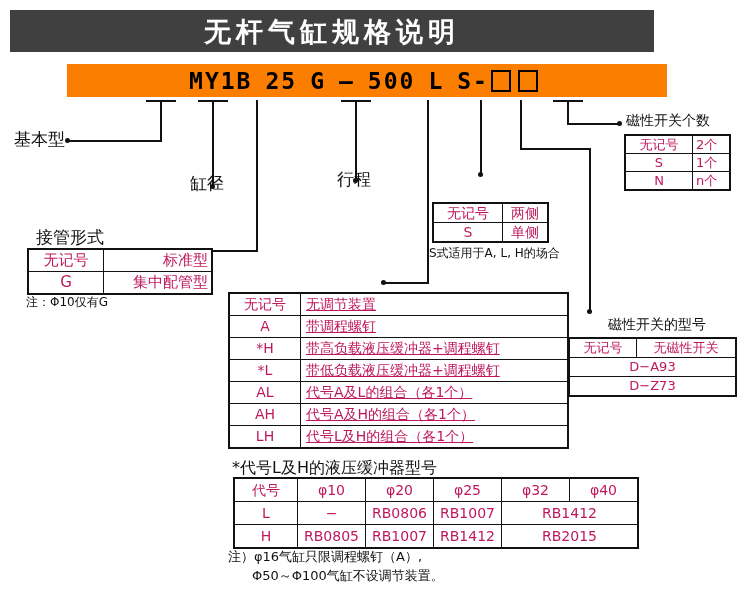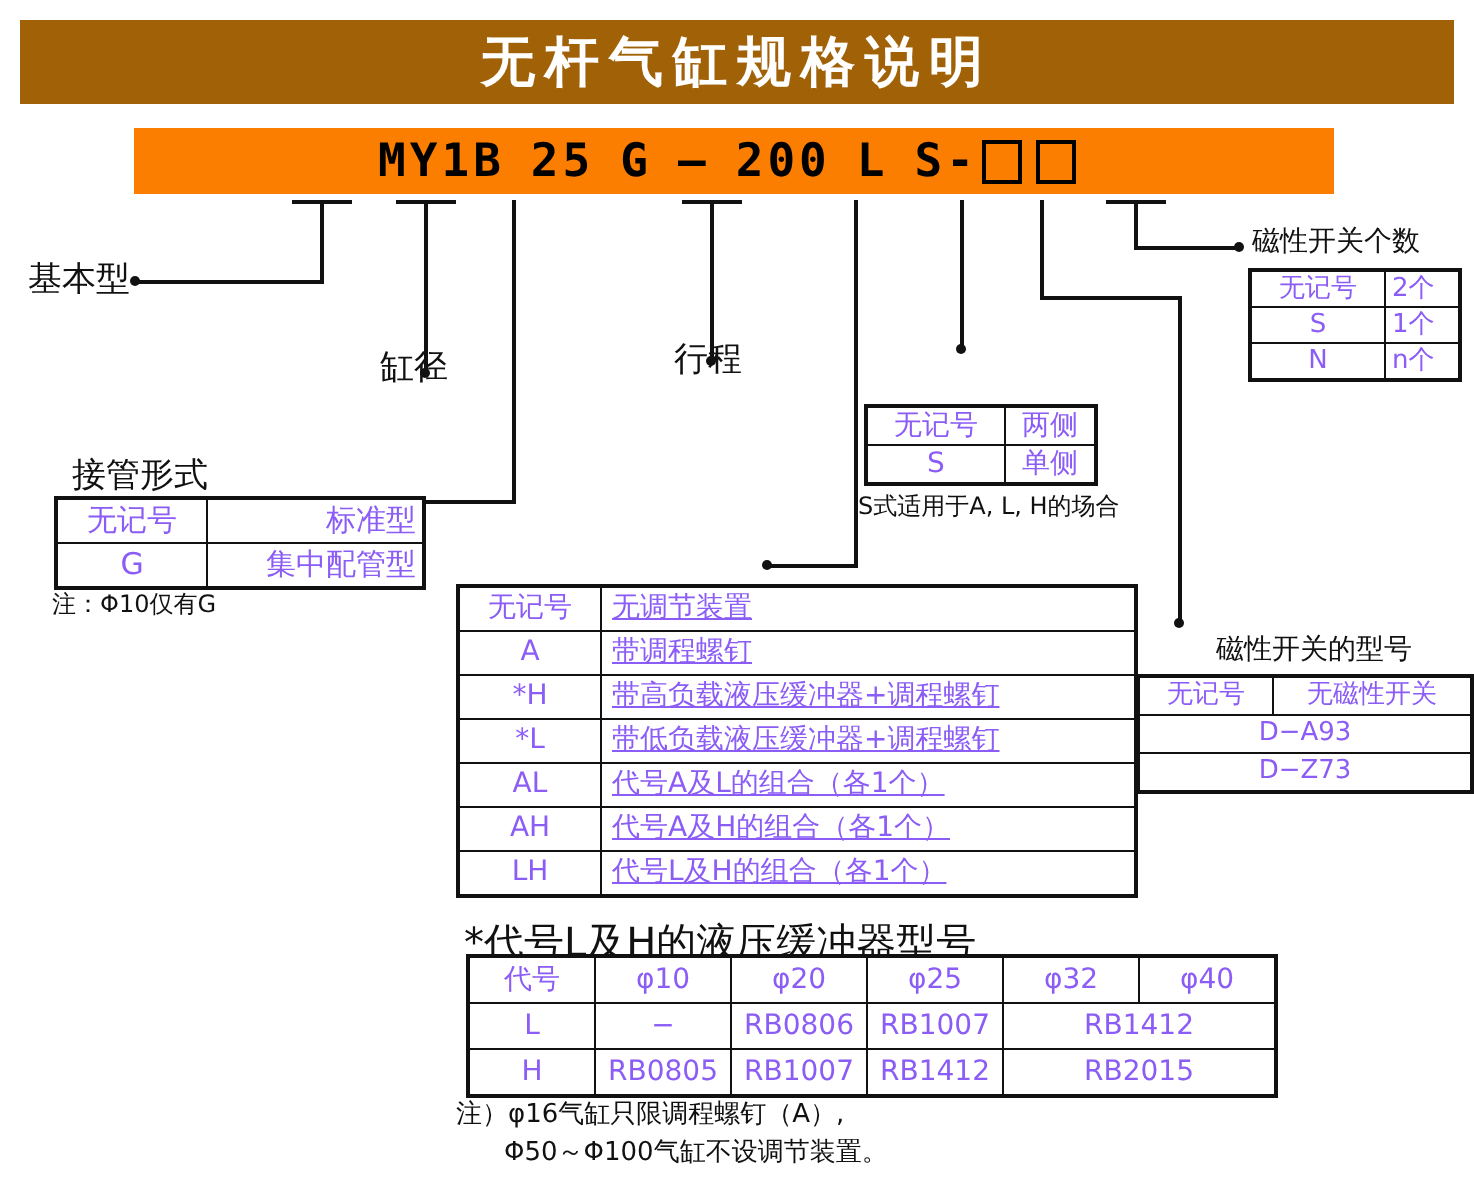--- a/index.html
+++ b/index.html
@@ -17,22 +17,22 @@
     width: 737px;
     height: 592px;
     overflow: hidden;
     background: #ffffff;
   }
   .abs { position: absolute; }
 
   
   #title-banner {
     left: 10px; top: 10px;
-    width: 717px; height: 42px;
-    background: #a16207;
+    width: 644px; height: 42px;
+    background: #404040;
     display: flex;
     align-items: center;
     justify-content: center;
   }
   #title-text {
     color: #ffffff;
     font-size: 27px;
     font-weight: bold;
     letter-spacing: 5px;
     line-height: 1;
@@ -91,21 +91,21 @@
 
   
   table.t {
     border-collapse: collapse;
     background: #ffffff;
     font-family: "DejaVu Sans", "Liberation Sans", sans-serif;
   }
   table.t td {
     border: 1.5px solid #111111;
     text-align: center;
-    color: #8b5cf6;
+    color: #be185d;
     padding: 0 3px;
     white-space: nowrap;
     font-size: 14px;
     line-height: 1.05;
   }
   table.t.outer { border: 2px solid #111111; }
 
   
   #tbl-port td      { height: 21px; font-size: 15px; }
   #tbl-port td.c1   { width: 68px; }
@@ -146,21 +146,21 @@
   <div id="title-banner" class="abs">
     <div id="title-text">无杆气缸规格说明</div>
   </div>
 
   <div id="code-bar" class="abs">
     <div id="code-row">
       <span class="seg">MY1B</span>
       <span class="seg">25</span>
       <span class="seg">G</span>
       <span class="seg">–</span>
-      <span class="seg">200</span>
+      <span class="seg">500</span>
       <span class="seg">L</span>
       <span class="tight">S-</span>
       <span class="sq-box"></span>
       <span class="sq-box"></span>
     </div>
   </div>
 
   <div class="abs hline" style="left:146px; top:100px; width:30px;"></div>
   <div class="abs vline" style="left:160px; top:100px; height:42px;"></div>
   <div class="abs hline" style="left:68px;  top:140px; width:94px;"></div>
@@ -295,21 +295,21 @@
     </tr>
     <tr>
       <td colspan="2">D−A93</td>
     </tr>
     <tr>
       <td colspan="2">D−Z73</td>
     </tr>
   </tbody>
     </table>
 
-  <div class="abs lbl" style="left:232px; top:458px; font-size:20px;">*代号L及H的液压缓冲器型号</div>
+  <div class="abs lbl" style="left:232px; top:458px; font-size:16px;">*代号L及H的液压缓冲器型号</div>
 
   <table class="t abs outer" id="tbl-buffer" style="left:233px; top:477px;">
     <tbody>
         <tr>
       <td class="hc">代号</td>
       <td class="dc">φ10</td>
       <td class="dc">φ20</td>
       <td class="dc">φ25</td>
       <td class="dc">φ32</td>
       <td class="dc">φ40</td>

